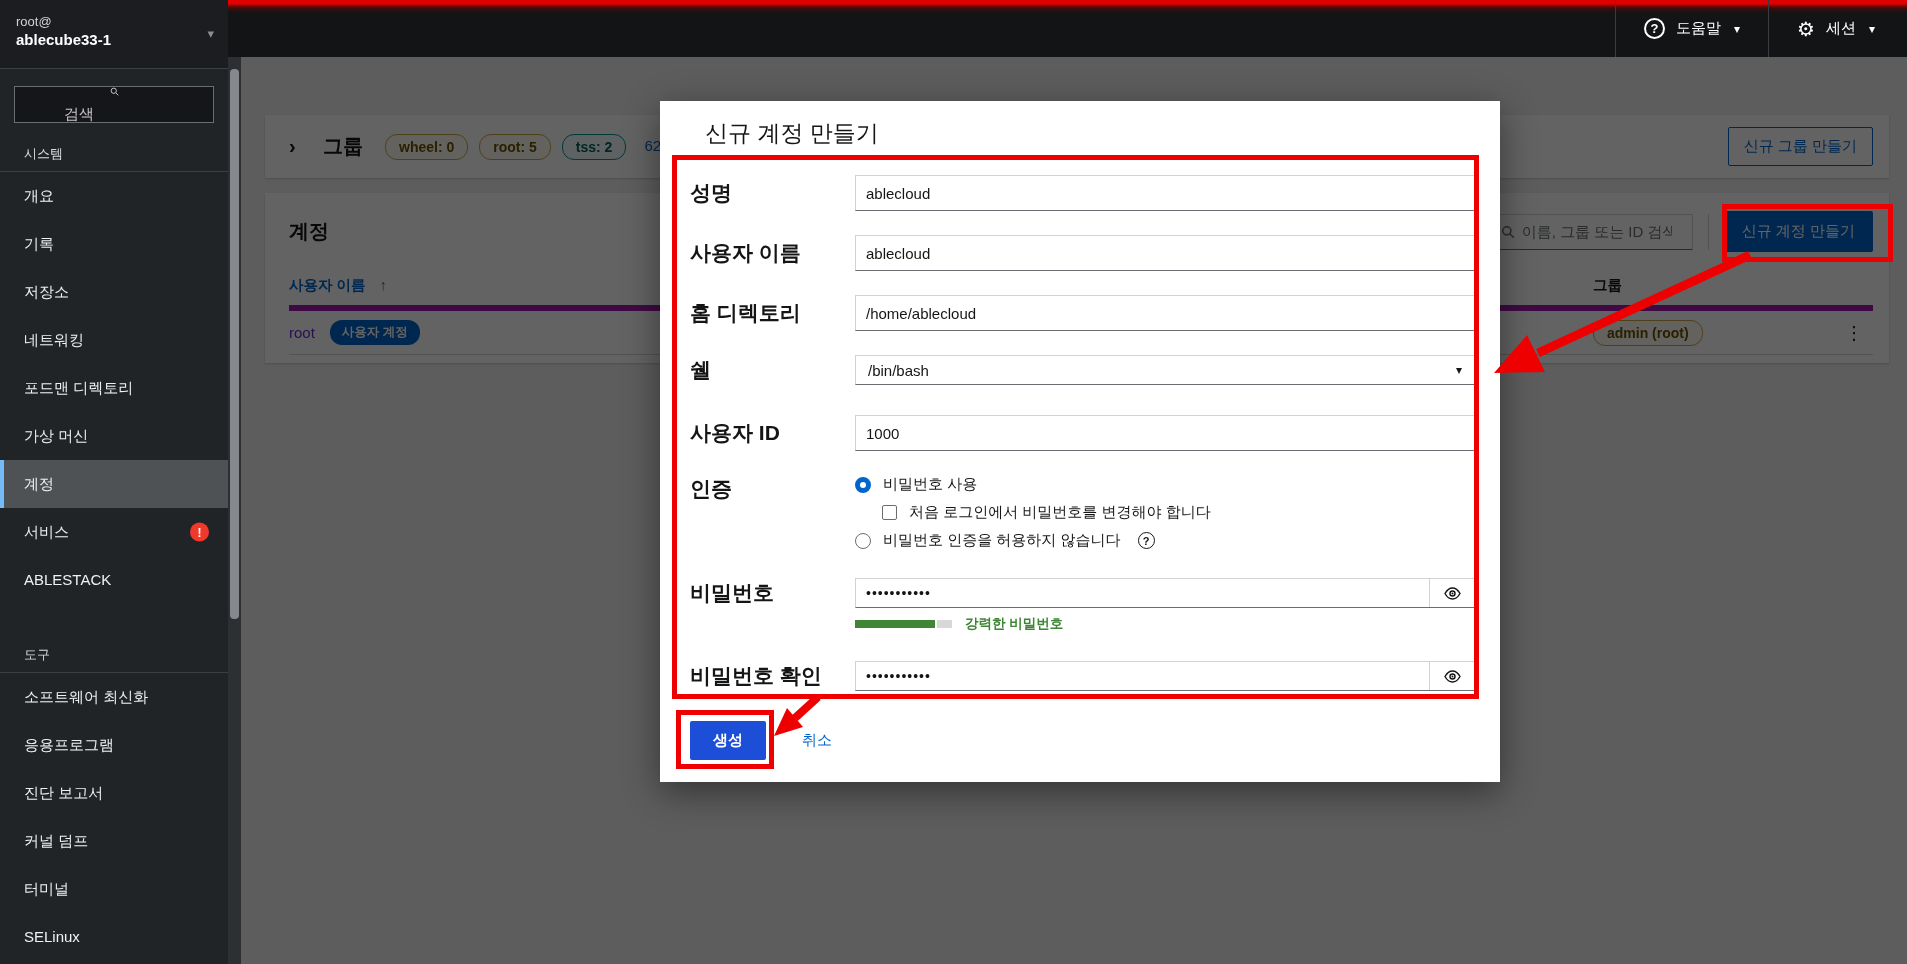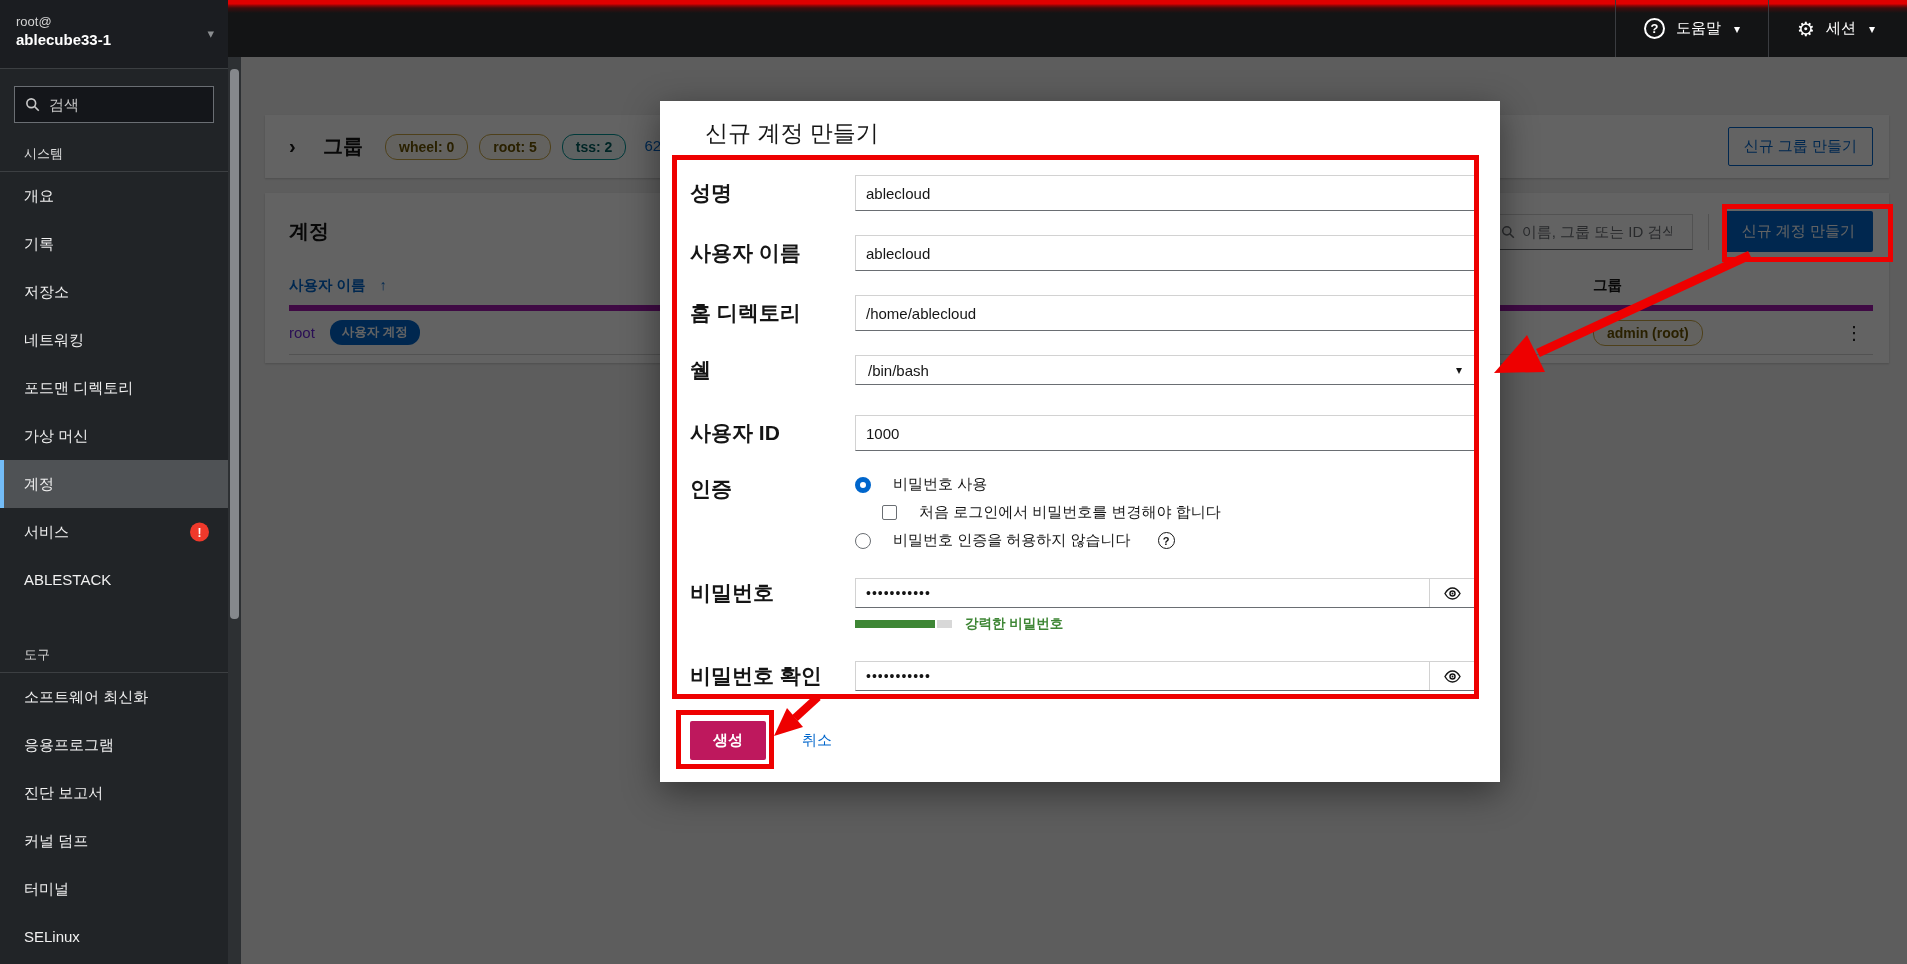--- a/index.html
+++ b/index.html
@@ -20,21 +20,21 @@
   .mast-menu { display:flex; align-items:center; gap:11px; padding:0 28px;
                border-left:1px solid #3a3c40; color:#fff; font-size:15px; cursor:pointer; }
   .q-circle { width:21px; height:21px; border:2px solid #fff; border-radius:50%;
               display:flex; align-items:center; justify-content:center; font-size:13px; font-weight:bold; }
   .gear { font-size:20px; line-height:20px; }
   .mast-caret { font-size:12px; color:#fff; margin-left:2px; }
 
   
   .sidebar { position:absolute; left:0; top:69px; width:228px; bottom:0; background:#212427; z-index:6; }
   .side-search { margin:17px 14px 4px; height:37px; border:1px solid #6a6e73; background:#14161a;
-                 display:flex; align-items:center; gap:9px; padding:0 10px; }
+                 display:flex; align-items:center; gap:9px; padding:0 10px;flex-direction:column; }
   .side-search input { flex:1; background:transparent; border:none; outline:none; color:#d2d2d2; font-size:15px;
                  font-family:inherit; width:100px; }
   .side-search input::placeholder { color:#c8c8c8; }
   .sec-title { padding:18px 24px 8px; font-size:13px; color:#dcdcdc; }
   .side-divider { border-top:1px solid #3c3f42; }
   .nav-item { position:relative; padding:13px 24px; font-size:15px; line-height:22px; color:#f0f0f0; cursor:pointer; }
   .nav-item.active { background:#4f5255; border-left:4px solid #73bcf7; padding-left:20px; }
   .nav-badge { position:absolute; right:19px; top:50%; transform:translateY(-50%);
                width:19px; height:19px; border-radius:50%; background:#f0392b; color:#fff;
                font-size:12px; font-weight:bold; display:flex; align-items:center; justify-content:center; }
@@ -87,41 +87,41 @@
   .modal-body { position:absolute; left:30px; right:25px; top:74px; }
   .frow { display:grid; grid-template-columns:165px 1fr; align-items:center; height:30px; margin-bottom:30px; }
   .flabel { font-size:21px; font-weight:700; color:#151515; }
   .tinput { width:100%; height:36px; border:1px solid #d2d2d2; border-bottom-color:#6a6e73;
             padding:0 10px; font-size:15px; color:#151515; font-family:inherit; outline:none; background:#fff; }
   .fselect { width:100%; height:30px; border:1px solid #d2d2d2; border-bottom-color:#6a6e73;
              display:flex; align-items:center; justify-content:space-between; padding:0 12px;
              font-size:15px; color:#151515; background:#fff; cursor:pointer; }
   .sel-caret { font-size:12px; color:#151515; }
   .auth-row { height:auto; align-items:start; margin-bottom:19px; }
-  .choice { display:flex; align-items:center; gap:22px; font-size:15px; color:#151515; margin-bottom:9px;text-align:right; }
+  .choice { display:flex; align-items:center; gap:12px; font-size:15px; color:#151515; margin-bottom:9px;text-align:right; }
   .choice.indent { margin-left:27px; }
   .radio { width:16px; height:16px; border-radius:50%; background:#fff; flex:0 0 auto; cursor:pointer; }
   .radio.on { border:5px solid #0066cc; }
   .radio.off { border:1px solid #6a6e73; }
   .cbox { width:15px; height:15px; border:1px solid #6a6e73; border-radius:2px; background:#fff; flex:0 0 auto; cursor:pointer; }
   .helpq { width:17px; height:17px; border:1.6px solid #151515; border-radius:50%; font-size:11px; font-weight:bold;
            display:inline-flex; align-items:center; justify-content:center; margin-left:5px; }
   .pw-row { margin-bottom:0; }
   .input-group { display:flex; height:30px; border:1px solid #d2d2d2; border-bottom-color:#6a6e73; background:#fff; }
   .input-group input { flex:1; border:none; outline:none; padding:0 10px; font-size:14px; letter-spacing:1px;
                        font-family:inherit; color:#151515; }
   .eye-btn { width:45px; border-left:1px solid #d2d2d2; background:#fff; display:flex; align-items:center;
              justify-content:center; border-top:none; border-right:none; border-bottom:none; cursor:pointer; }
   .strength-row { display:grid; grid-template-columns:165px 1fr; margin-top:7px; margin-bottom:28px; }
   .strength { display:flex; align-items:center; }
   .seg1 { width:80px; height:8px; background:#3e8635; }
   .seg2 { width:15px; height:8px; background:#d8d8d8; margin-left:2px; }
   .strength-text { margin-left:13px; color:#3e8635; font-size:13.5px; font-weight:600; }
   .modal-footer { position:absolute; left:30px; top:620px; display:flex; align-items:center; }
-  .btn-create { background:#be185d; color:#fff; border:none; font-size:15px; font-weight:bold;
+  .btn-create { background:#1d4ed8; color:#fff; border:none; font-size:15px; font-weight:bold;
                 padding:10px 23px; border-radius:2px; font-family:inherit; cursor:pointer; }
   .cancel-link { margin-left:36px; color:#0066cc; font-size:15px; cursor:pointer; }
 
   
   .ann { position:absolute; border:5px solid #ee0000; z-index:30; pointer-events:none; }
   #ann-form   { left:672px; top:155px; width:807px; height:544px; }
   #ann-newbtn { left:1722px; top:204px; width:171px; height:58px; }
   #ann-create { left:676px; top:710px; width:98px; height:59px; }
   .arrows { position:absolute; left:0; top:0; width:1907px; height:964px; z-index:31; pointer-events:none; }
 </style>

